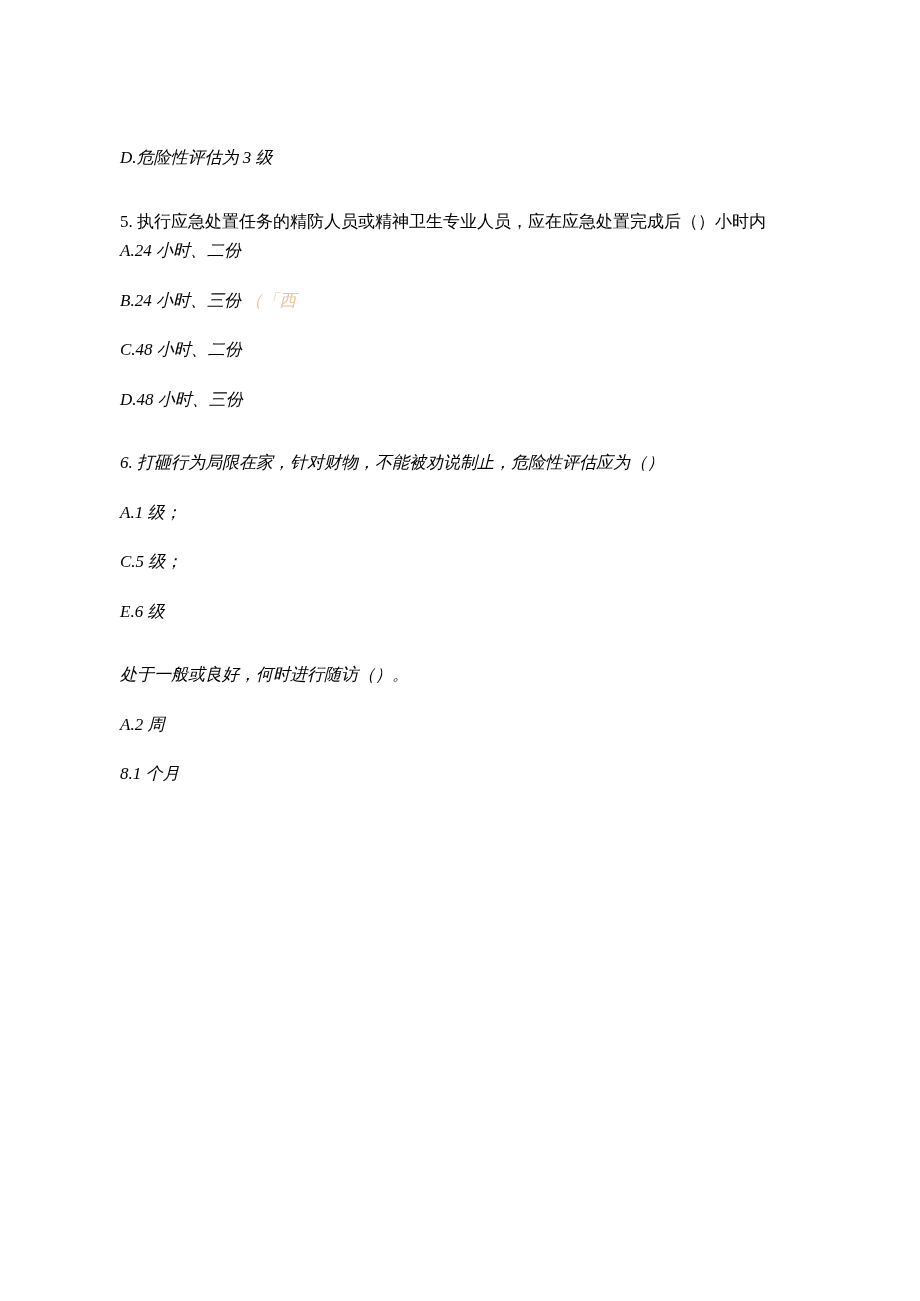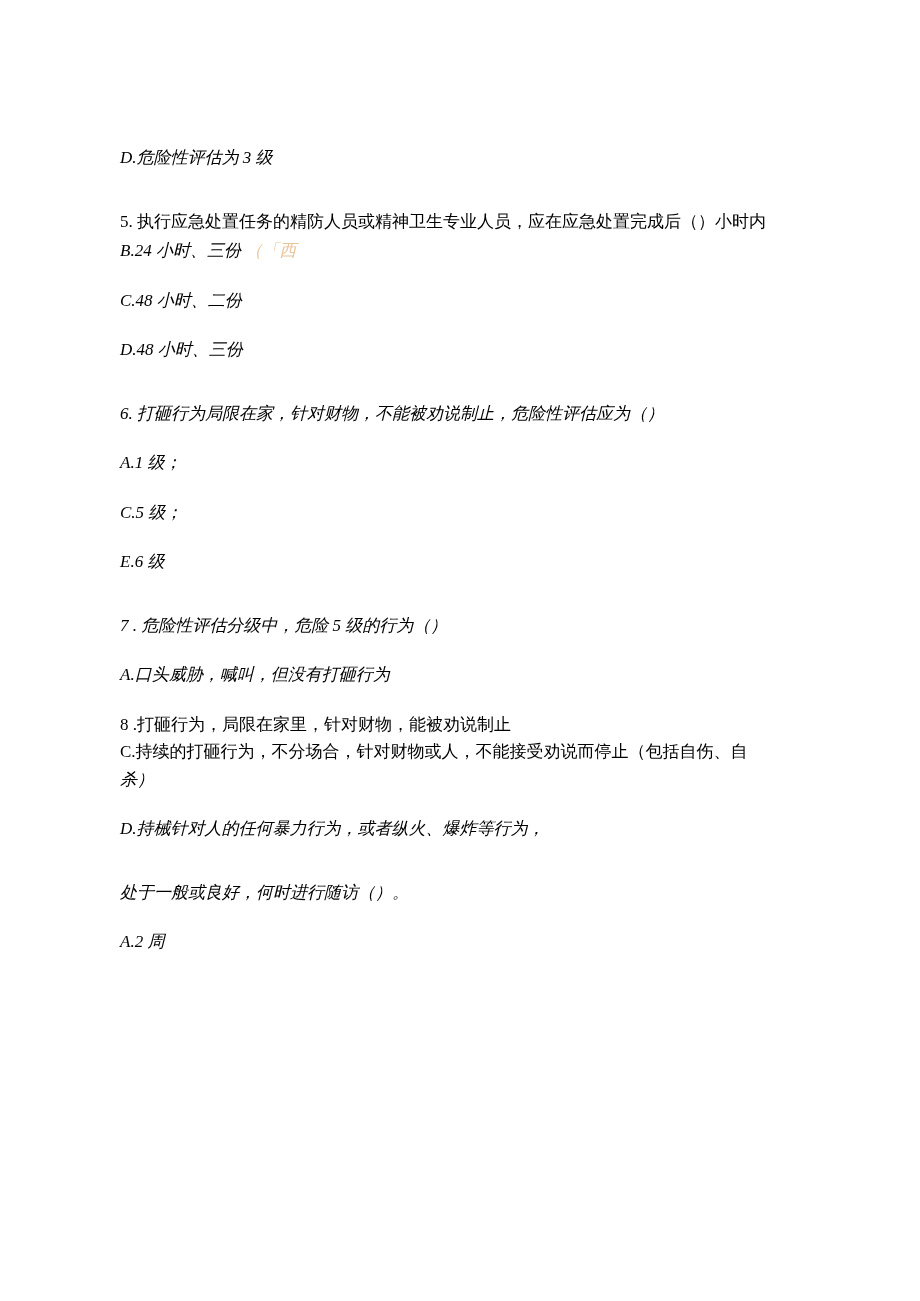--- a/index.html
+++ b/index.html
@@ -36,42 +36,36 @@
 <body>
 
 <div class="page">
 
   <div class="block">
     <p class="p">D.危险性评估为 3 级</p>
   </div>
 
   <div class="block">
     <p class="tight">5. 执行应急处置任务的精防人员或精神卫生专业人员，应在应急处置完成后（）小时内</p>
+    <p class="p">A.24 小时、二份</p>
     <p class="p">
       <span>B.24 小时、三份</span>
       <span class="faded">（「西</span>
     </p>
     <p class="p">C.48 小时、二份</p>
     <p class="p">D.48 小时、三份</p>
   </div>
 
   <div class="block">
     <p class="p">6. 打砸行为局限在家，针对财物，不能被劝说制止，危险性评估应为（）</p>
     <p class="p">A.1 级；</p>
     <p class="p">C.5 级；</p>
     <p class="p">E.6 级</p>
   </div>
 
-  <div class="block">
-    <p class="p">7  . 危险性评估分级中，危险 5 级的行为（）</p>
-    <p class="p">A.口头威胁，喊叫，但没有打砸行为</p>
-    <p class="tight2">8  .打砸行为，局限在家里，针对财物，能被劝说制止</p>
-    <p class="tight2">C.持续的打砸行为，不分场合，针对财物或人，不能接受劝说而停止（包括自伤、自</p>
-    <p class="p">杀）</p>
-    <p class="p">D.持械针对人的任何暴力行为，或者纵火、爆炸等行为，</p>
-  </div>
 
   <div class="block">
     <p class="p">处于一般或良好，何时进行随访（）。</p>
     <p class="p">A.2 周</p>
+    <p class="p">8.1  个月</p>
   </div>
 
 </div>
 
 </body></html>

